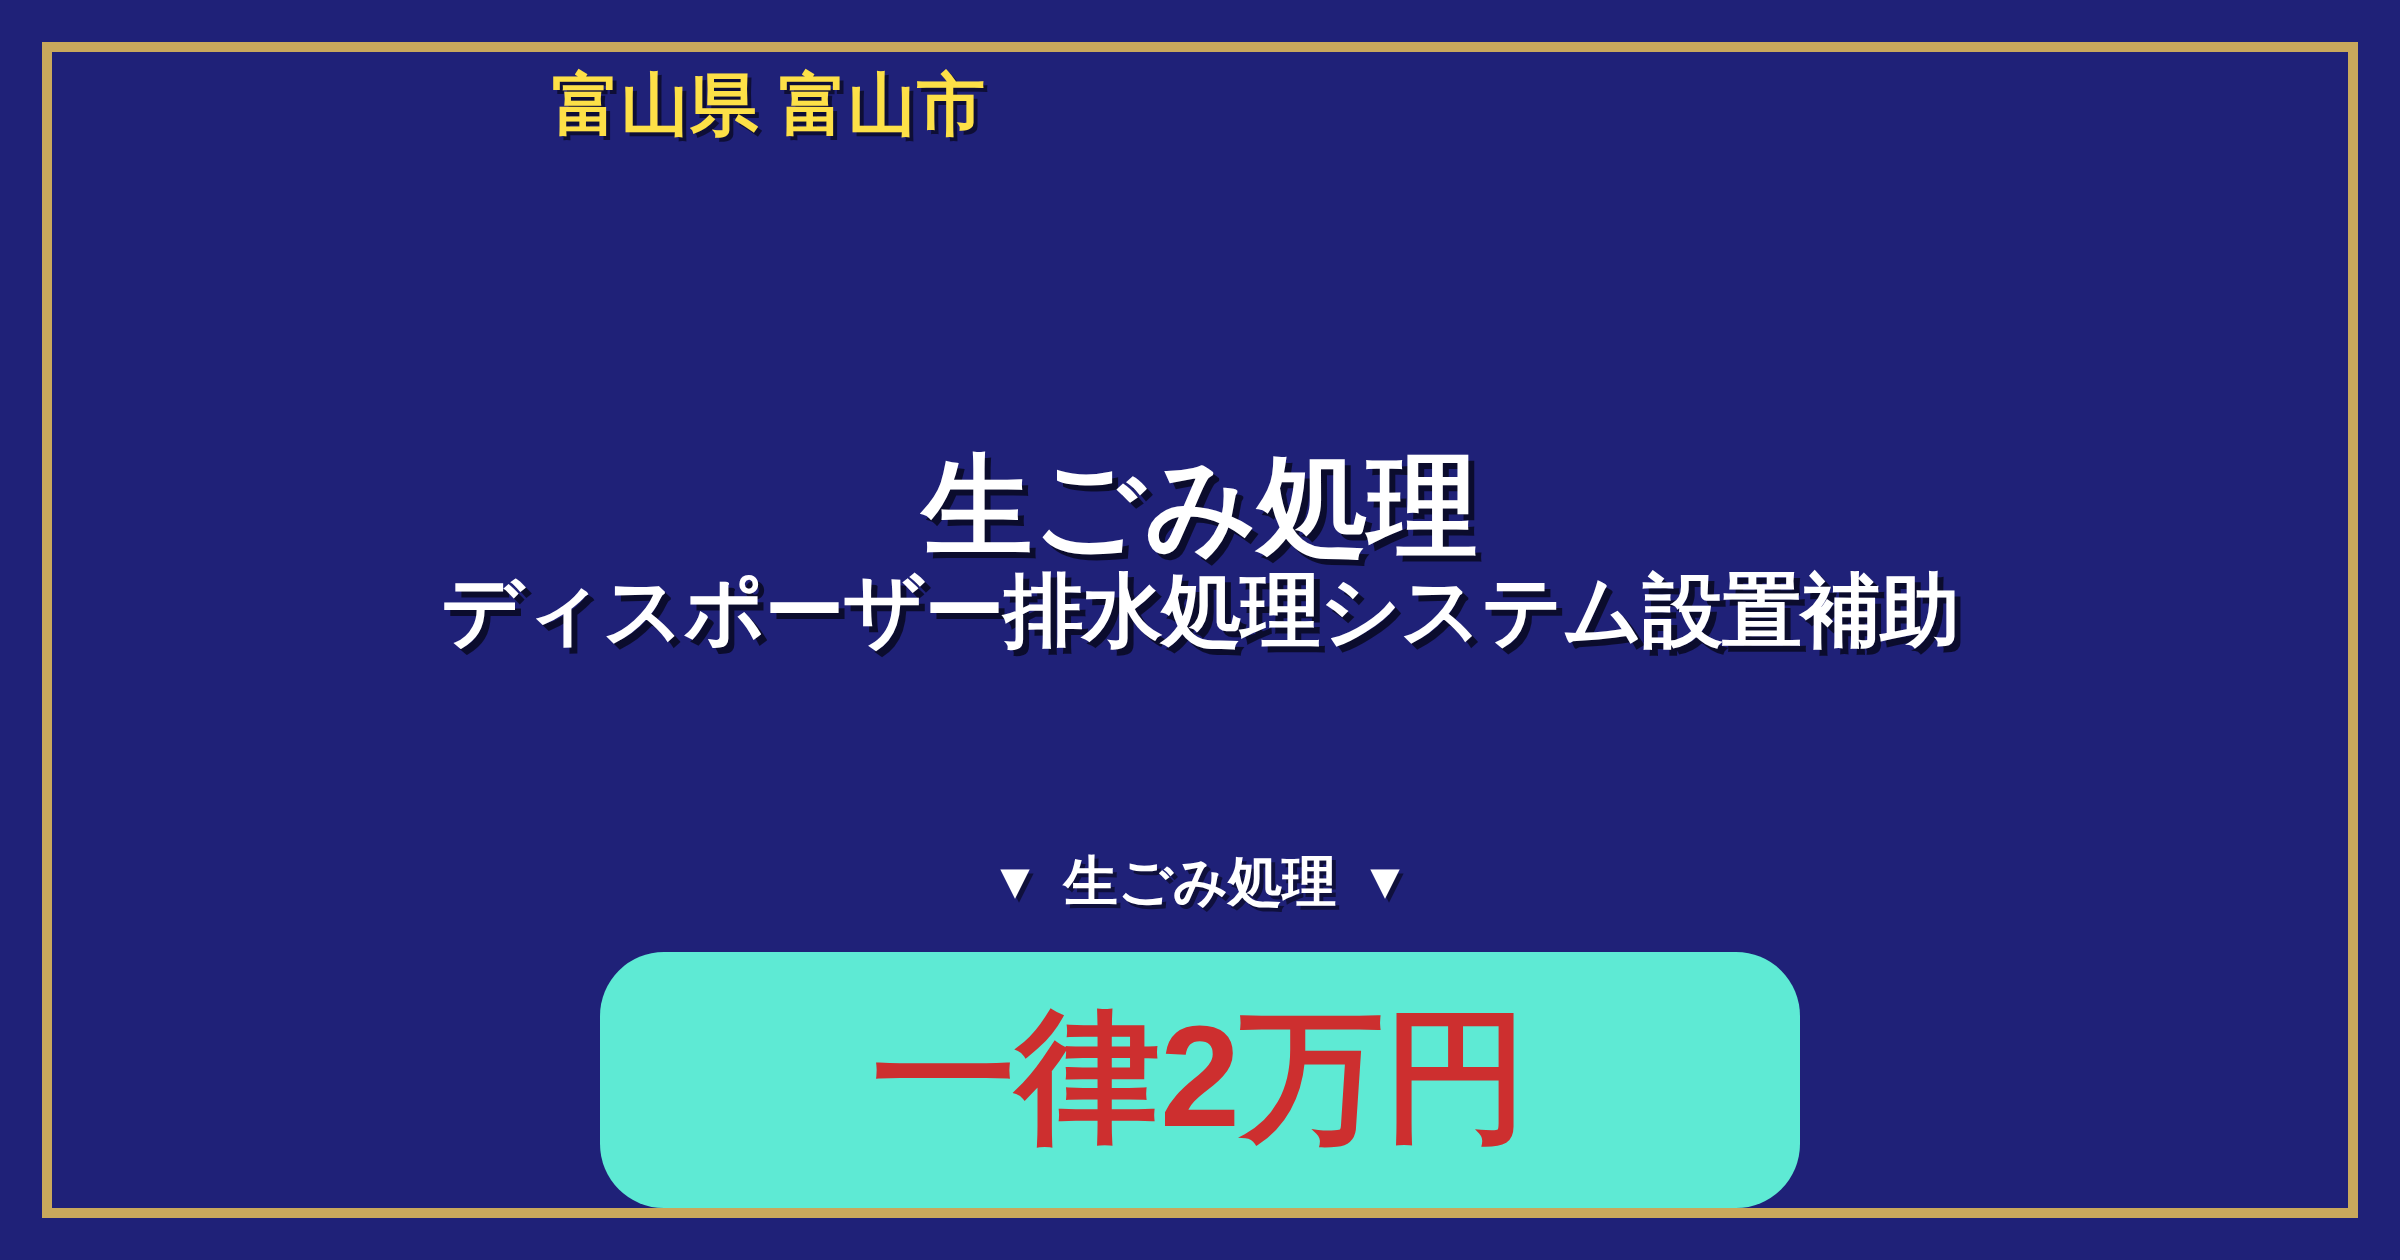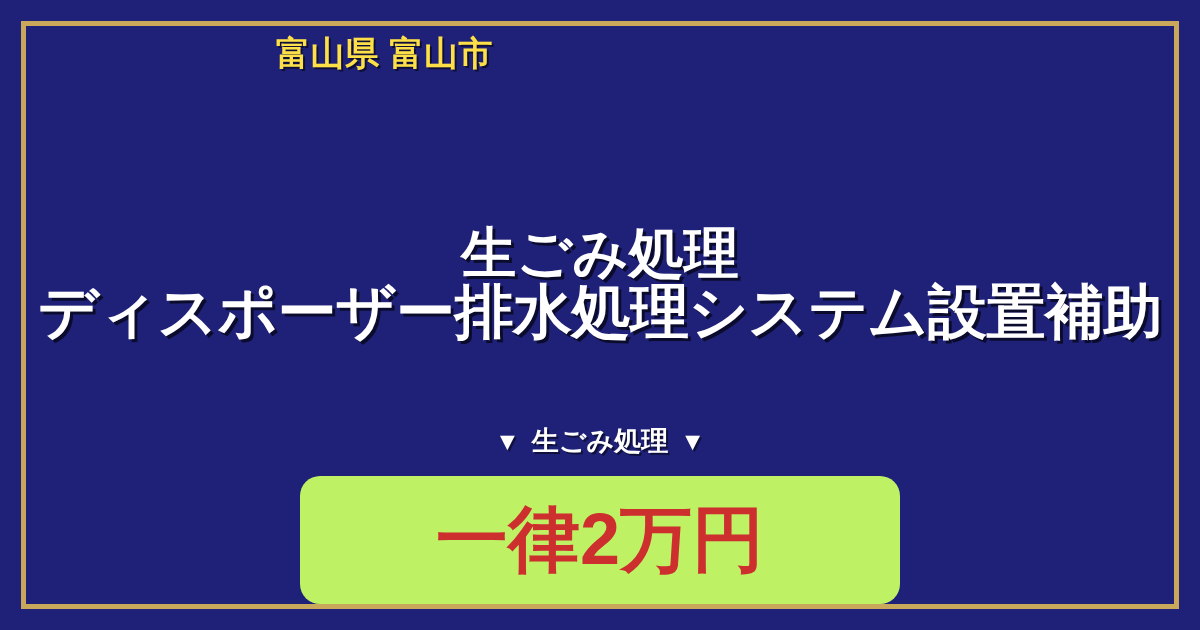--- a/index.html
+++ b/index.html
@@ -71,23 +71,22 @@
   }
   .title-line {
     color: #ffffff;
     font-weight: bold;
     line-height: 1.13;
     white-space: nowrap;
     text-shadow: 3px 3px 0 rgba(0,0,0,0.62);
   }
   .title-line-1 { font-size: 55px; }
   .title-line-2 {
-    font-size: 59px;
+    font-size: 40px;
     letter-spacing: -0.5px;
-    font-family: Liberation Mono, monospace;
   }
 
   
   .subtitle-row {
     position: absolute;
     left: 0;
     top: 428px;
     width: 1200px;
     text-align: center;
     z-index: 3;
@@ -109,22 +108,22 @@
     display: inline-block;
   }
 
   
   .amount-badge {
     position: absolute;
     left: 300px;
     top: 476px;
     width: 600px;
     height: 128px;
-    background: #bef264;
-    border-radius: 20px;
+    background: #5eead4;
+    border-radius: 32px;
     z-index: 4;
     display: flex;
     align-items: center;
     justify-content: center;
     box-sizing: border-box;
   }
   .amount-text {
     color: #cd2f2f;
     font-size: 72px;
     font-weight: bold;

